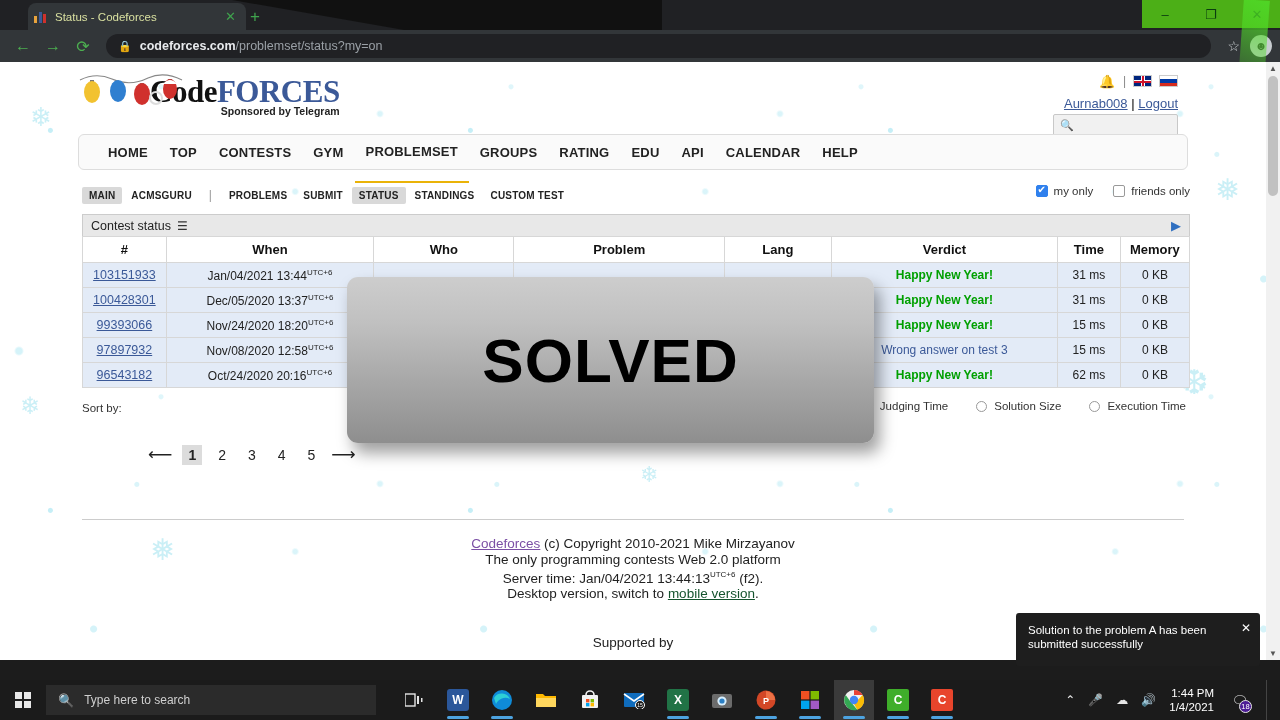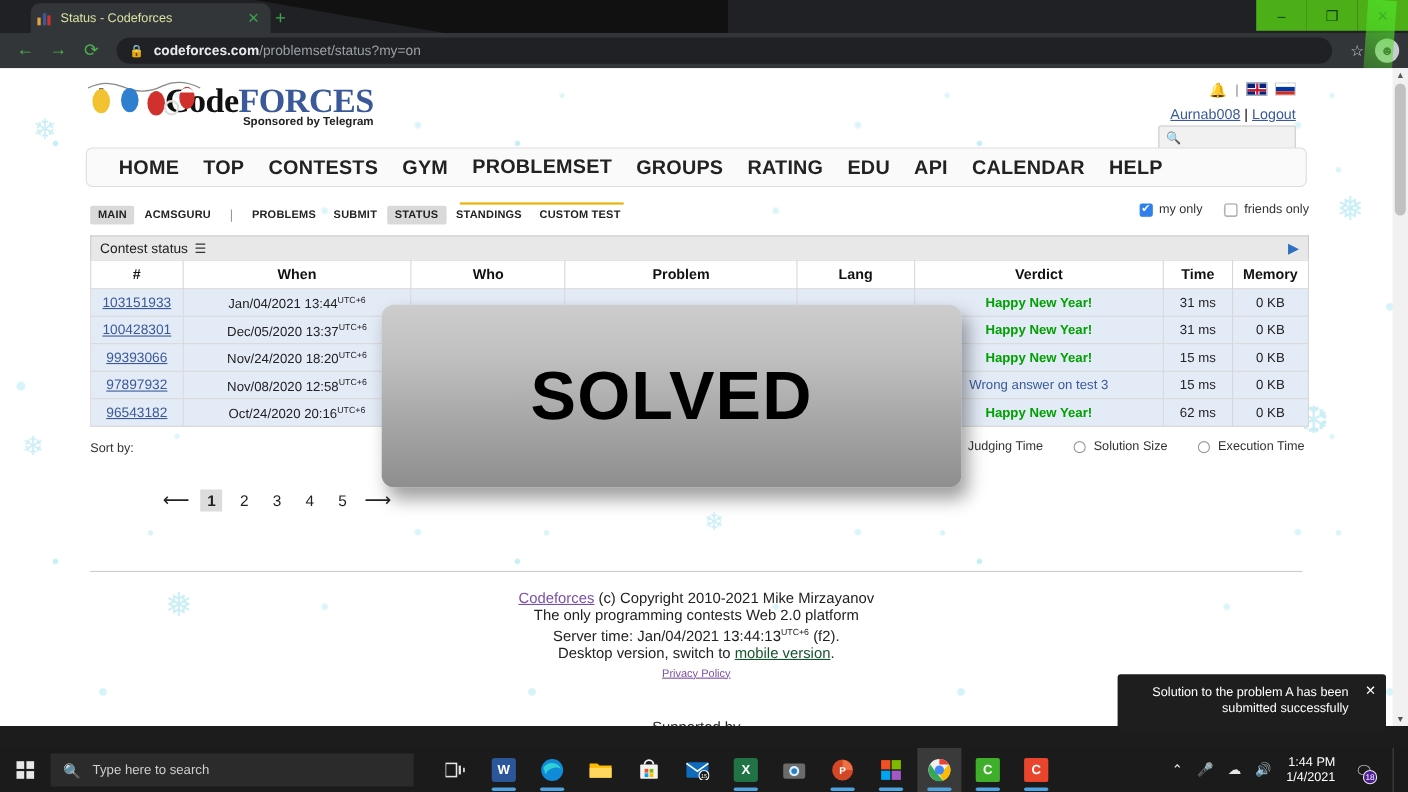--- a/index.html
+++ b/index.html
@@ -101,21 +101,21 @@
   .user-row a { color:#3b5998; text-decoration:underline; }
   .searchbox { position:absolute; right:18px; top:52px; width:125px; height:22px;
                background:#f1f1f1; border:1px solid #c8c8c8; border-radius:2px;
                display:flex; align-items:center; padding-left:6px; }
   .searchbox span { color:#8a9bb5; font-size:11px; }
 
   
   .mainnav { position:relative; margin:0 8px; height:36px; background:#fafafa;
              border:1px solid #ddd; border-radius:6px; display:flex; align-items:center;
              padding-left:18px; gap:0; }
-  .navitem { font-size:18px; color:#222; font-weight:bold; letter-spacing:.2px;
+  .navitem { font-size:13px; color:#222; font-weight:bold; letter-spacing:.2px;
              padding:22px 11px; font-family:"Liberation Sans", sans-serif; white-space:nowrap; }
   .navitem.active { border-bottom:2px solid #eab308; }
 
   
   .subnav { position:relative; margin-top:14px; padding-left:12px; height:22px; display:flex; align-items:center; gap:2px;}
   .subitem { font-size:10px; font-weight:bold; color:#222; padding:3px 7px; letter-spacing:.2px; white-space:nowrap;}
   .subitem.sel { background:#d9d9d9; border-radius:2px; }
   .subdiv { color:#999; padding:0 8px; font-size:12px; }
   .checks { position:absolute; right:6px; top:1px; display:flex; align-items:center; gap:20px;margin-left:28px; }
   .chk { display:flex; align-items:center; gap:6px; font-size:11.5px; color:#333; }
@@ -163,21 +163,21 @@
   
   .solved { position:absolute; left:347px; top:277px; width:527px; height:166px;
             background:linear-gradient(180deg,#cdcdcd 0%, #c0c0c0 28%, #a8a8a8 62%, #8e8e8e 100%);
             border-radius:11px; display:flex; align-items:center; justify-content:center;
             box-shadow: 6px 10px 16px rgba(0,0,0,.38); }
   .solved span { font-family:"Liberation Sans", sans-serif; font-weight:bold; font-size:62px;
                  letter-spacing:1px; color:#000; }
 
   
   .toast { position:absolute; left:1016px; top:613px; width:244px; height:53px;
-           background:#1e1e1e; border-radius:3px; padding:10px 12px;text-align:right; }
+           background:#1e1e1e; border-radius:3px; padding:10px 12px; }
   .toast-txt { color:#fff; font-size:11.5px; line-height:14px; width:198px; }
   .toast-x { position:absolute; right:9px; top:8px; color:#fff; font-size:12px; }
 
   
   .taskbar { position:absolute; left:0; bottom:0; width:1280px; height:40px; background:#1b1b1b;
              display:flex; align-items:center; }
   .startbtn { width:46px; height:40px; display:flex; align-items:center; justify-content:center; }
   .winlogo { width:16px; height:16px; display:grid; grid-template-columns:1fr 1fr;
              grid-template-rows:1fr 1fr; gap:2px; }
   .winlogo i { background:#e8e8e8; display:block; }
@@ -459,21 +459,20 @@
           <div>
             <a>Codeforces</a><span> (c) Copyright 2010-2021 Mike Mirzayanov</span>
           </div>
           <div>The only programming contests Web 2.0 platform</div>
           <div>
             <span>Server time: </span><span>Jan/04/2021 13:44:13</span><span class="utc">UTC+6</span><span> (f2).</span>
           </div>
           <div>
             <span>Desktop version, switch to </span><a class="mob">mobile version</a><span>.</span>
           </div>
-          <div class="priv"><a>Privacy Policy</a></div>
         </div>
         <div class="supported">Supported by</div>
       </div>
     </div>
 
     <div class="scrollbar">
       <div class="scroll-arrow" style="top:2px;">▲</div>
       <div class="scroll-thumb" style="top:14px;"></div>
       <div class="scroll-arrow" style="bottom:2px;">▼</div>
     </div>

